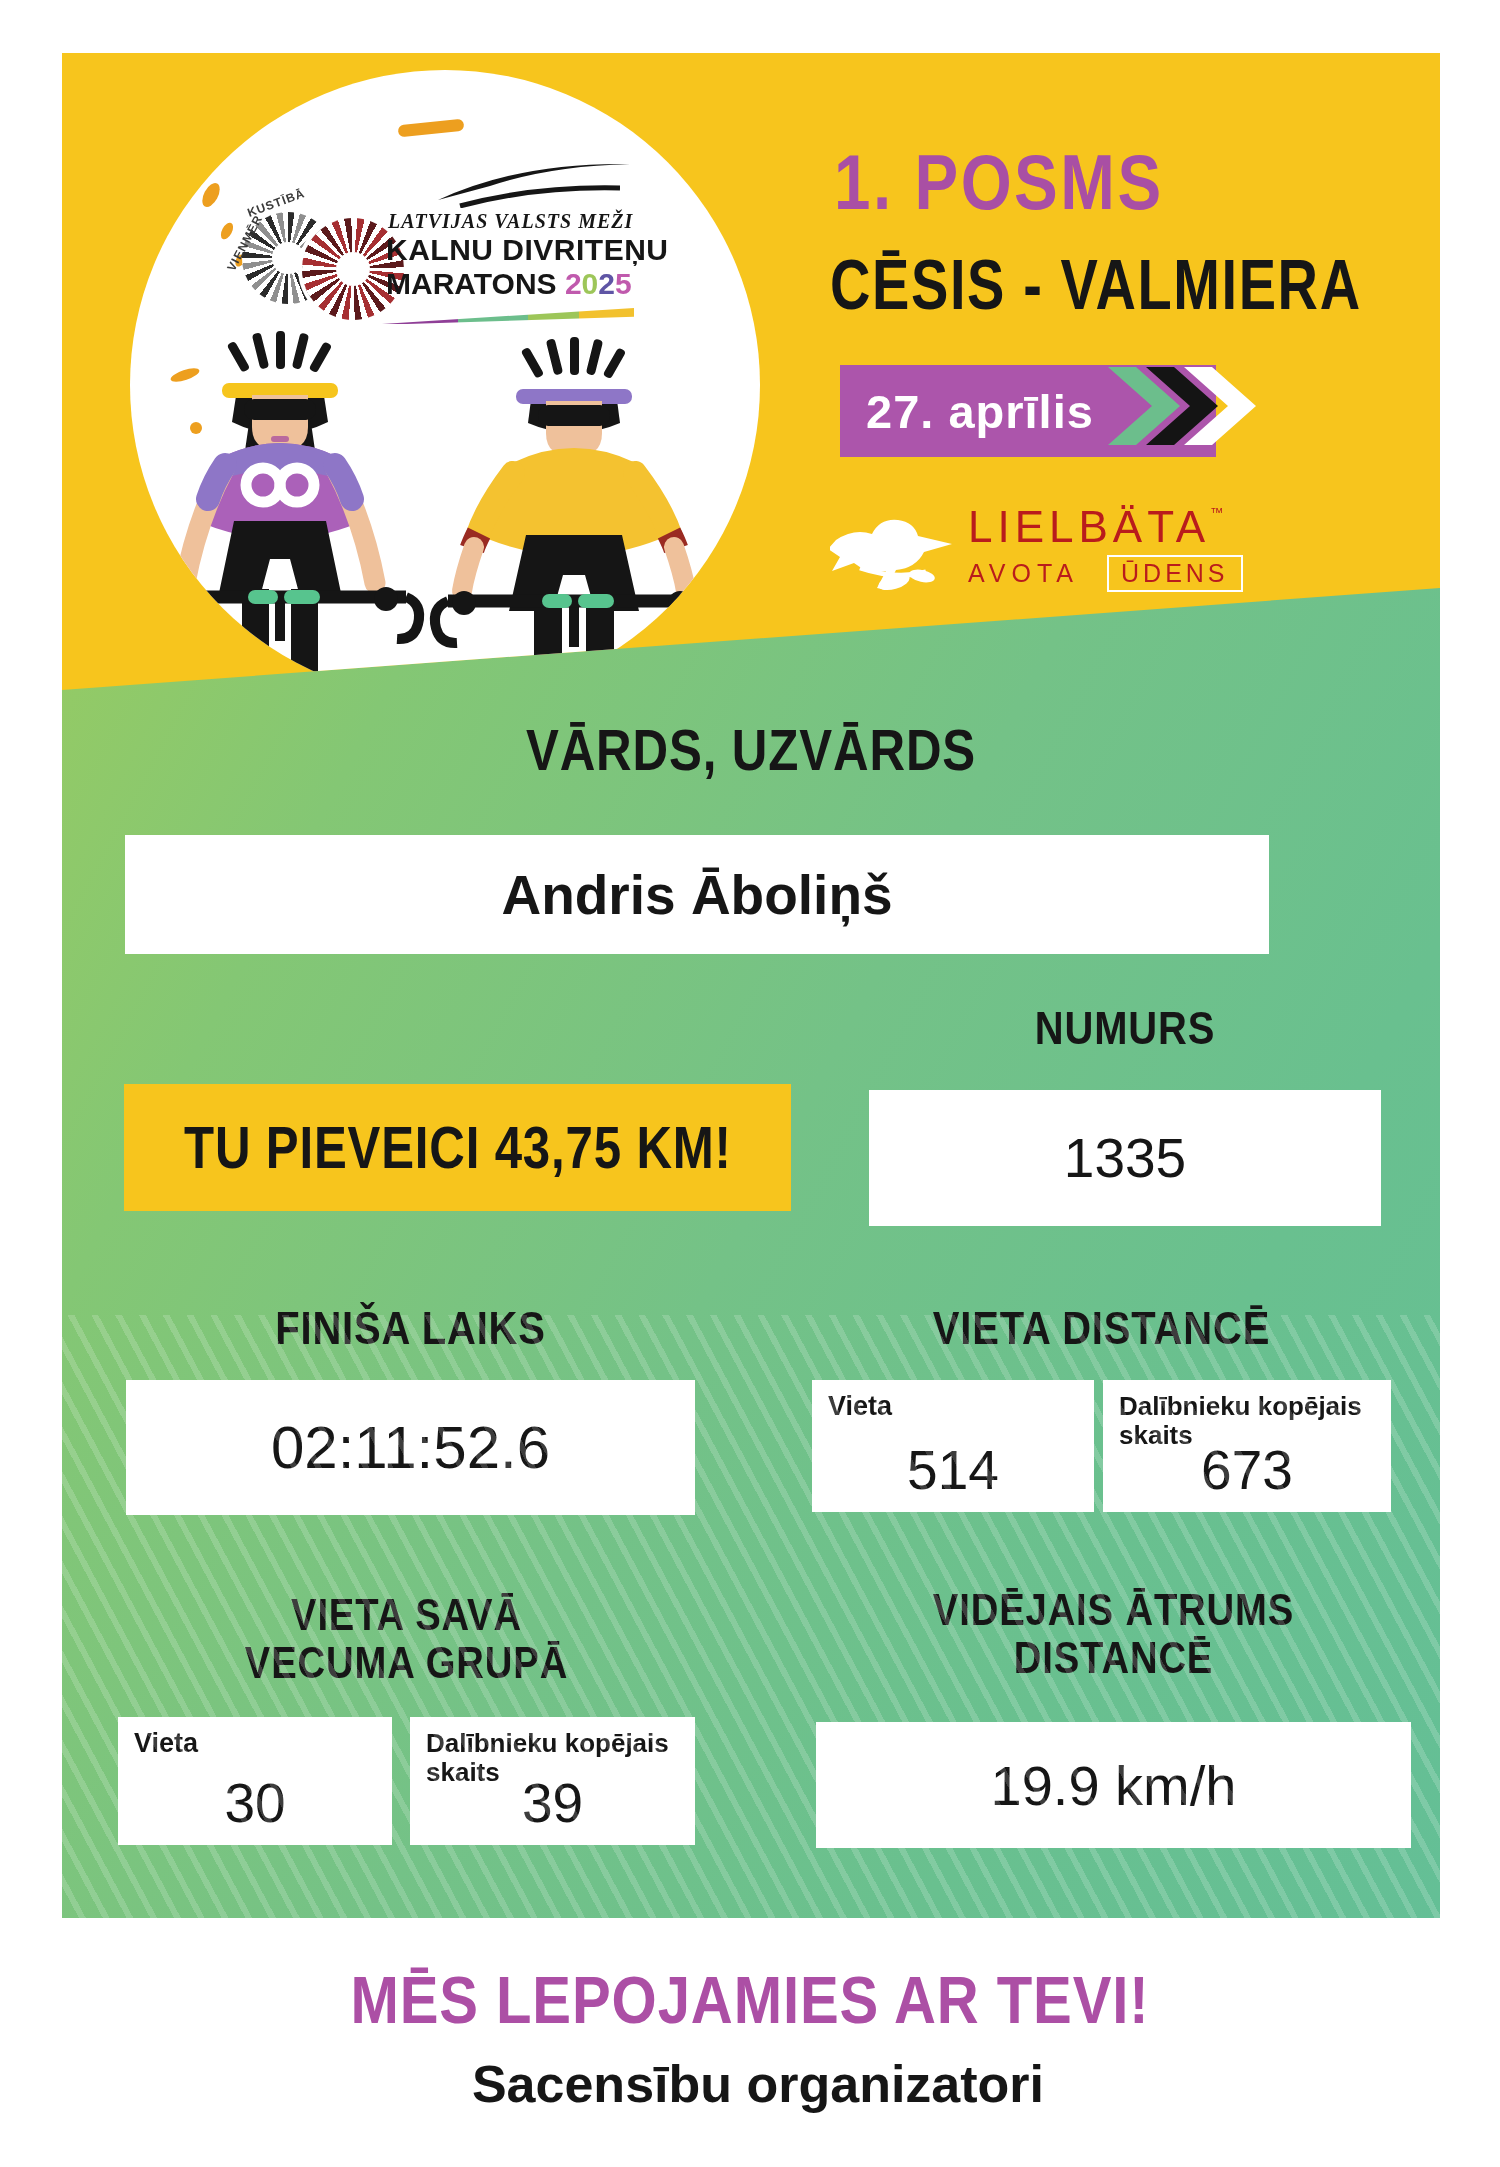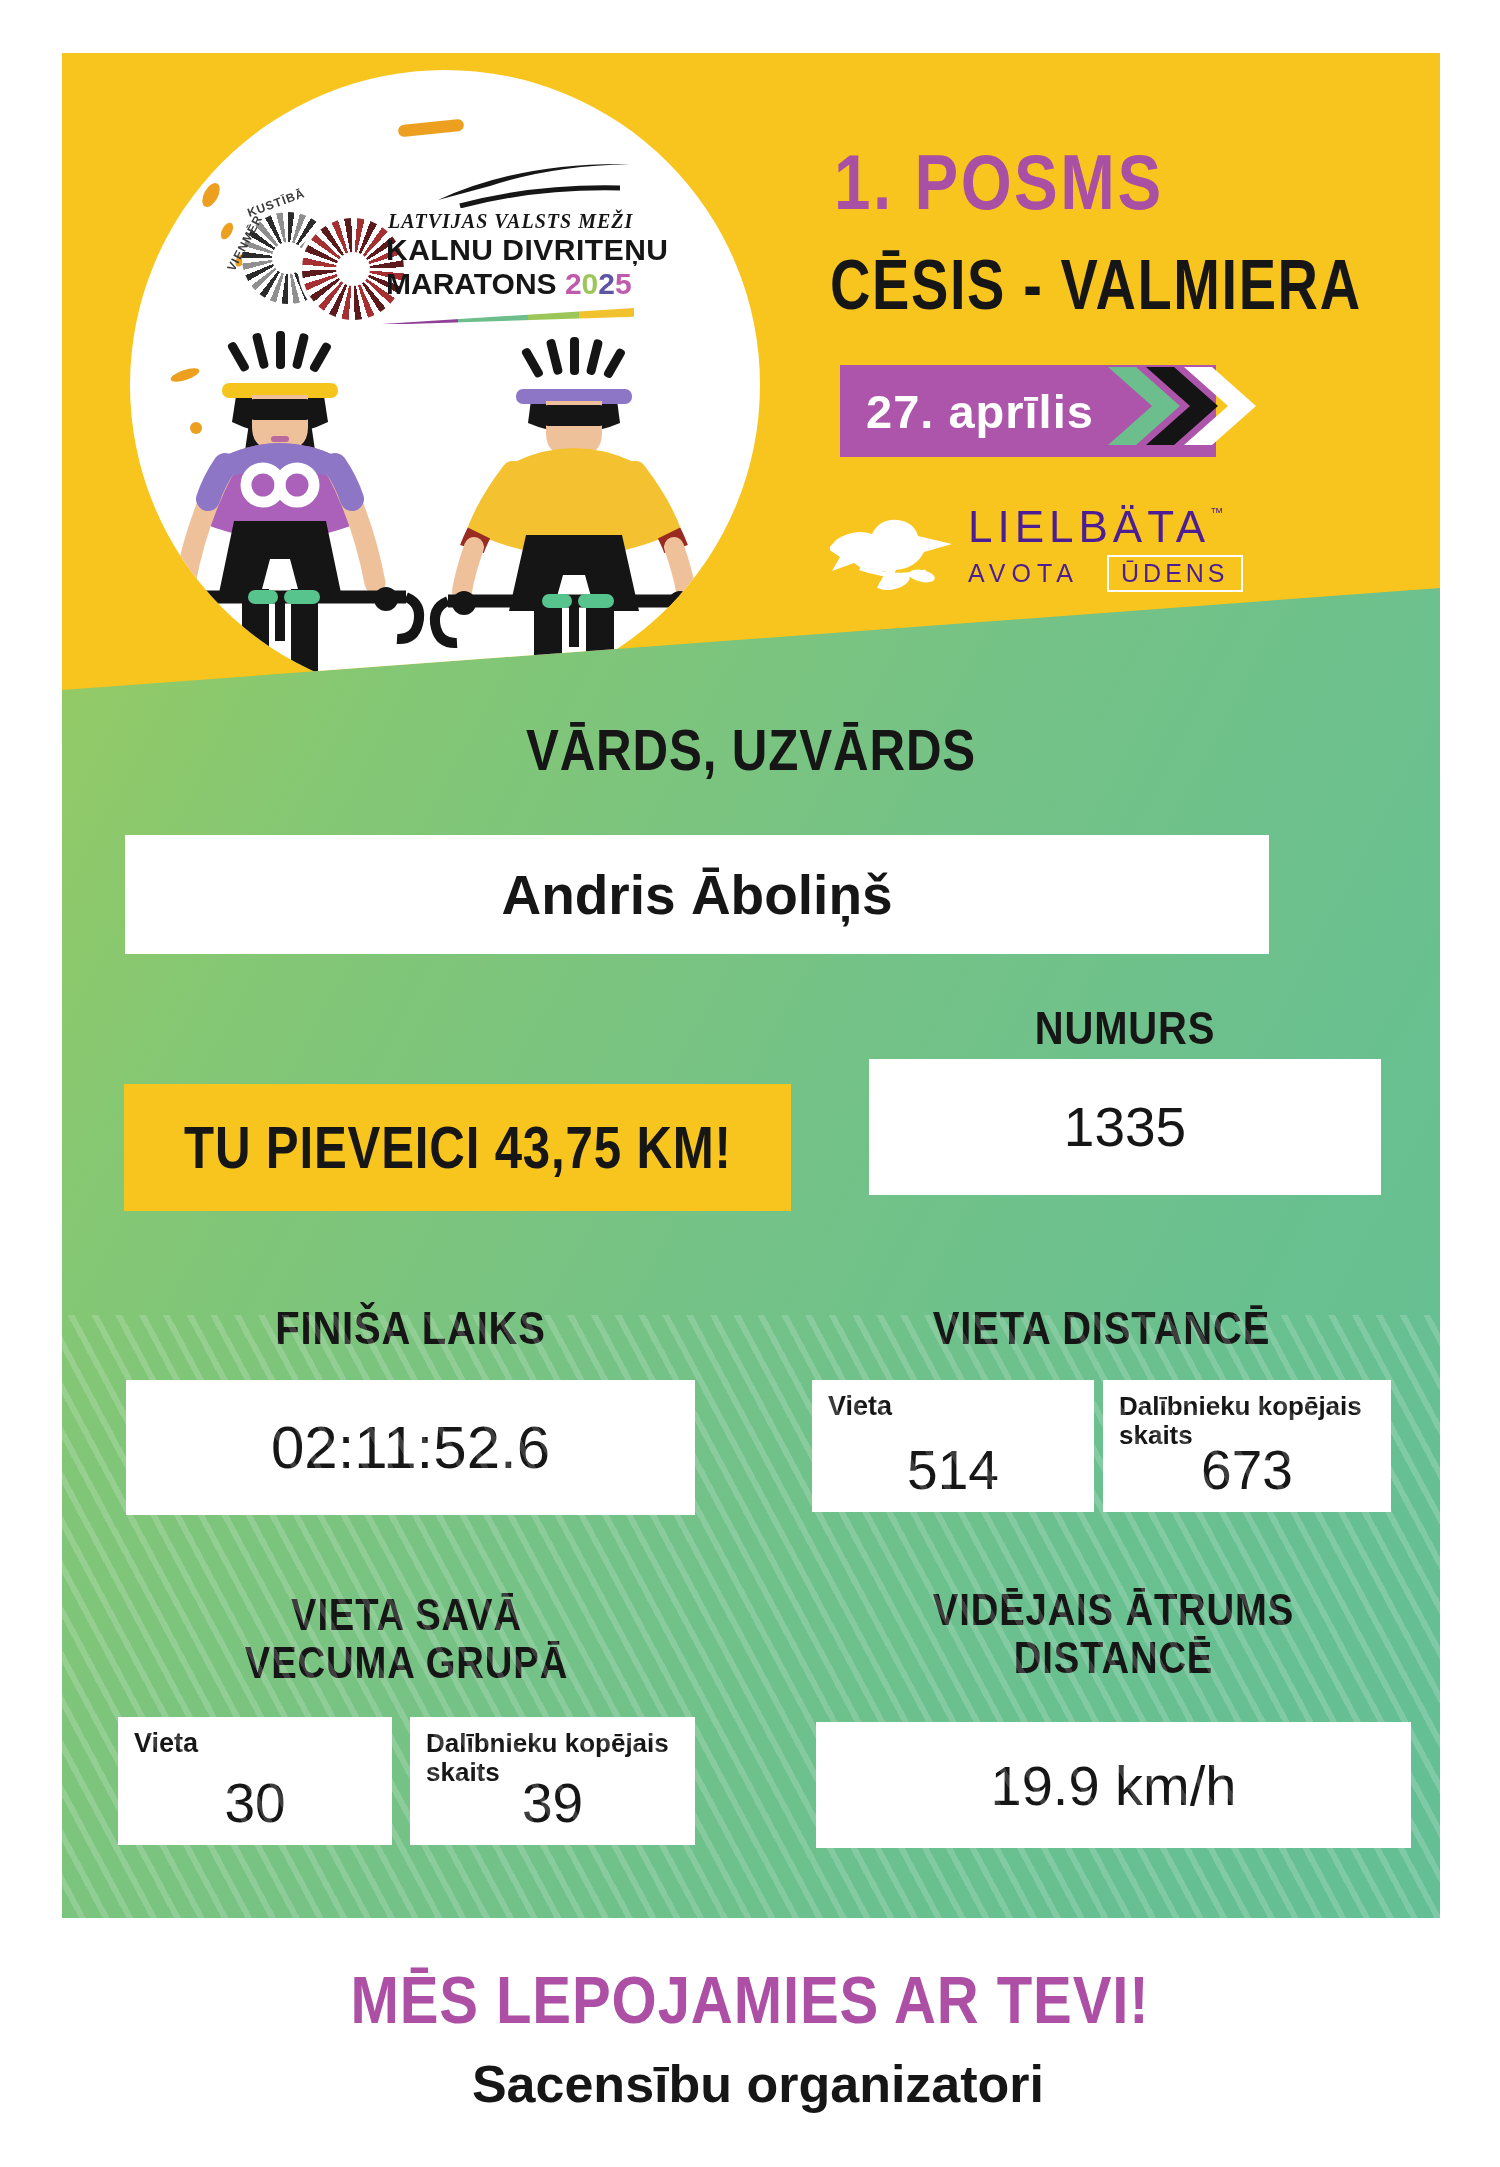--- a/index.html
+++ b/index.html
@@ -36,39 +36,39 @@
   .splash{position:absolute;background:#ED9F1F;border-radius:50%;}
   
   .stage{position:absolute;left:772px;top:84px;font-size:78px;font-weight:800;color:#A94FA4;
         letter-spacing:3px;transform:scaleX(.84);transform-origin:left;white-space:nowrap;}
   .route{position:absolute;left:768px;top:192px;font-size:70px;font-weight:800;color:#161616;
         letter-spacing:2px;transform:scaleX(.8);transform-origin:left;white-space:nowrap;}
   .badge{position:absolute;left:778px;top:312px;width:376px;height:92px;background:#AC55AB;
         display:flex;align-items:center;padding-left:26px;box-sizing:border-box;}
   .badge span{font-size:47px;font-weight:700;color:#fff;letter-spacing:1px;}
   .chevrons{position:absolute;left:1046px;top:314px;}
-  .sponsor{position:absolute;left:768px;top:452px;display:flex;align-items:center;gap:10px;color:#4c1d95;}
+  .sponsor{position:absolute;left:768px;top:452px;display:flex;align-items:center;gap:10px;color:#b91c1c;}
   .sp-col{display:flex;flex-direction:column;align-items:flex-start;}
   .sp-brand{font-size:44px;font-weight:400;letter-spacing:5px;line-height:1;}
   .sp-tm{font-size:13px;vertical-align:top;}
   .sp-row{display:flex;align-items:center;gap:28px;margin-top:6px;}
   .sp-avota{font-size:25px;letter-spacing:6px;font-weight:400;}
   .sp-udens{font-size:25px;letter-spacing:4px;font-weight:400;border:2.5px solid #fff;padding:2px 12px;}
   
   .hd{position:absolute;font-weight:800;color:#161616;letter-spacing:1px;text-align:center;
         transform:scaleX(.85);transform-origin:center;line-height:1.06;white-space:nowrap;}
   .h-name{left:0;top:666px;width:1378px;font-size:58px;}
   .name-bar{position:absolute;left:63px;top:782px;width:1144px;height:119px;background:#fff;
         display:flex;align-items:center;justify-content:center;font-size:55px;font-weight:600;}
   .h-num{left:807px;top:950px;width:512px;font-size:47px;}
   .banner{position:absolute;left:62px;top:1031px;width:667px;height:127px;background:#F7C51D;
         display:flex;align-items:center;justify-content:center;}
   .banner span{font-size:60px;font-weight:800;letter-spacing:1px;transform:scaleX(.82);white-space:nowrap;}
   .white-box{position:absolute;background:#fff;}
-  .num-box{left:807px;top:1006px;width:512px;height:136px;display:flex;align-items:center;justify-content:center;font-size:55px;}
+  .num-box{left:807px;top:1037px;width:512px;height:136px;display:flex;align-items:center;justify-content:center;font-size:55px;}
   .h-fin{left:64px;top:1250px;width:569px;font-size:47px;}
   .fin-box{left:64px;top:1327px;width:569px;height:135px;display:flex;align-items:center;justify-content:center;font-size:60px;}
   .h-place{left:750px;top:1250px;width:579px;font-size:47px;}
   .lbl{position:absolute;top:12px;left:16px;right:10px;font-size:27px;font-weight:700;line-height:1.1;}
   .val{position:absolute;left:0;right:0;bottom:10px;text-align:center;font-size:55px;}
   .pbox1{left:750px;top:1327px;width:282px;height:132px;}
   .pbox2{left:1041px;top:1327px;width:288px;height:132px;}
   .h-group{left:56px;top:1538px;width:577px;font-size:45px;}
   .gbox1{left:56px;top:1664px;width:274px;height:128px;}
   .gbox2{left:348px;top:1664px;width:285px;height:128px;}

